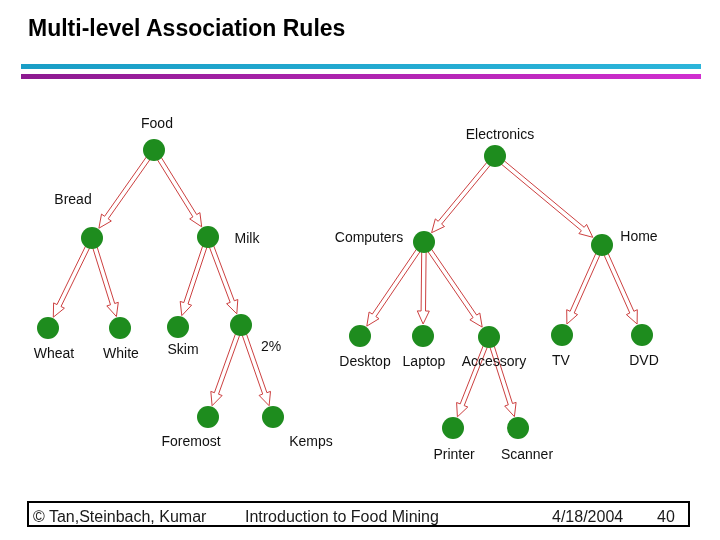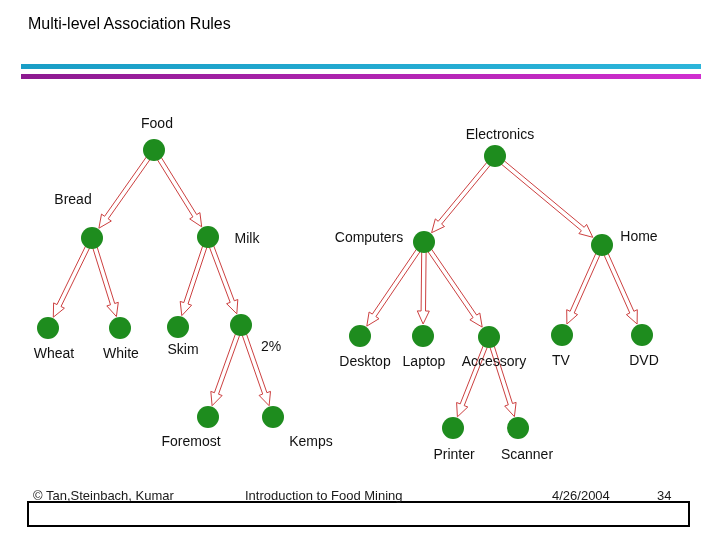--- a/index.html
+++ b/index.html
@@ -8,22 +8,22 @@
     width: 720px;
     height: 540px;
     background: #ffffff;
     overflow: hidden;
     font-family: "Liberation Sans", sans-serif;
   }
   .slide-title {
     position: absolute;
     left: 28px;
     top: 15px;
-    font-size: 16px;
-    font-weight: normal;
+    font-size: 23px;
+    font-weight: bold;
     color: #000000;
     letter-spacing: 0px;
     white-space: nowrap;
   }
   .rule-line { position: absolute; left: 21px; width: 680px; height: 5px; }
   .rule-cyan { top: 64px; background: linear-gradient(to right, #1a9ec6, #2cb5da); }
   .rule-magenta { top: 74px; background: linear-gradient(to right, #8c1a90, #d02ed0); }
   .tree-svg { position: absolute; left: 0; top: 0; }
   .tree-svg text {
     font-family: "Liberation Sans", sans-serif;
@@ -34,22 +34,22 @@
     position: absolute;
     left: 27px;
     top: 501px;
     width: 659px;
     height: 22px;
     border: 2px solid #000000;
     background: #ffffff;
   }
   .footer-text {
     position: absolute;
-    top: 488px;
-    font-size: 13px;
+    top: 508px;
+    font-size: 16px;
     color: #1a1a1a;
     white-space: nowrap;
     text-align: right;
   }
   .ft-copyright { left: 33px; }
   .ft-center { left: 245px; }
   .ft-date { left: 552px; }
   .ft-page { left: 657px; }
 </style>
 </head>
@@ -114,15 +114,15 @@
       <text x="644" y="365" text-anchor="middle">DVD</text>
       <circle cx="453" cy="428" r="11" fill="#1e8c1e"></circle>
       <text x="454" y="459" text-anchor="middle">Printer</text>
       <circle cx="518" cy="428" r="11" fill="#1e8c1e"></circle>
       <text x="527" y="459" text-anchor="middle">Scanner</text>
     </svg>
 
   <div class="footer-box"></div>
   <div class="footer-text ft-copyright">© Tan,Steinbach, Kumar</div>
   <div class="footer-text ft-center">Introduction to Food Mining</div>
-  <div class="footer-text ft-date">4/26/2004</div>
-  <div class="footer-text ft-page">34</div>
+  <div class="footer-text ft-date">4/18/2004</div>
+  <div class="footer-text ft-page">40</div>
 </div>
 
 </body></html>

